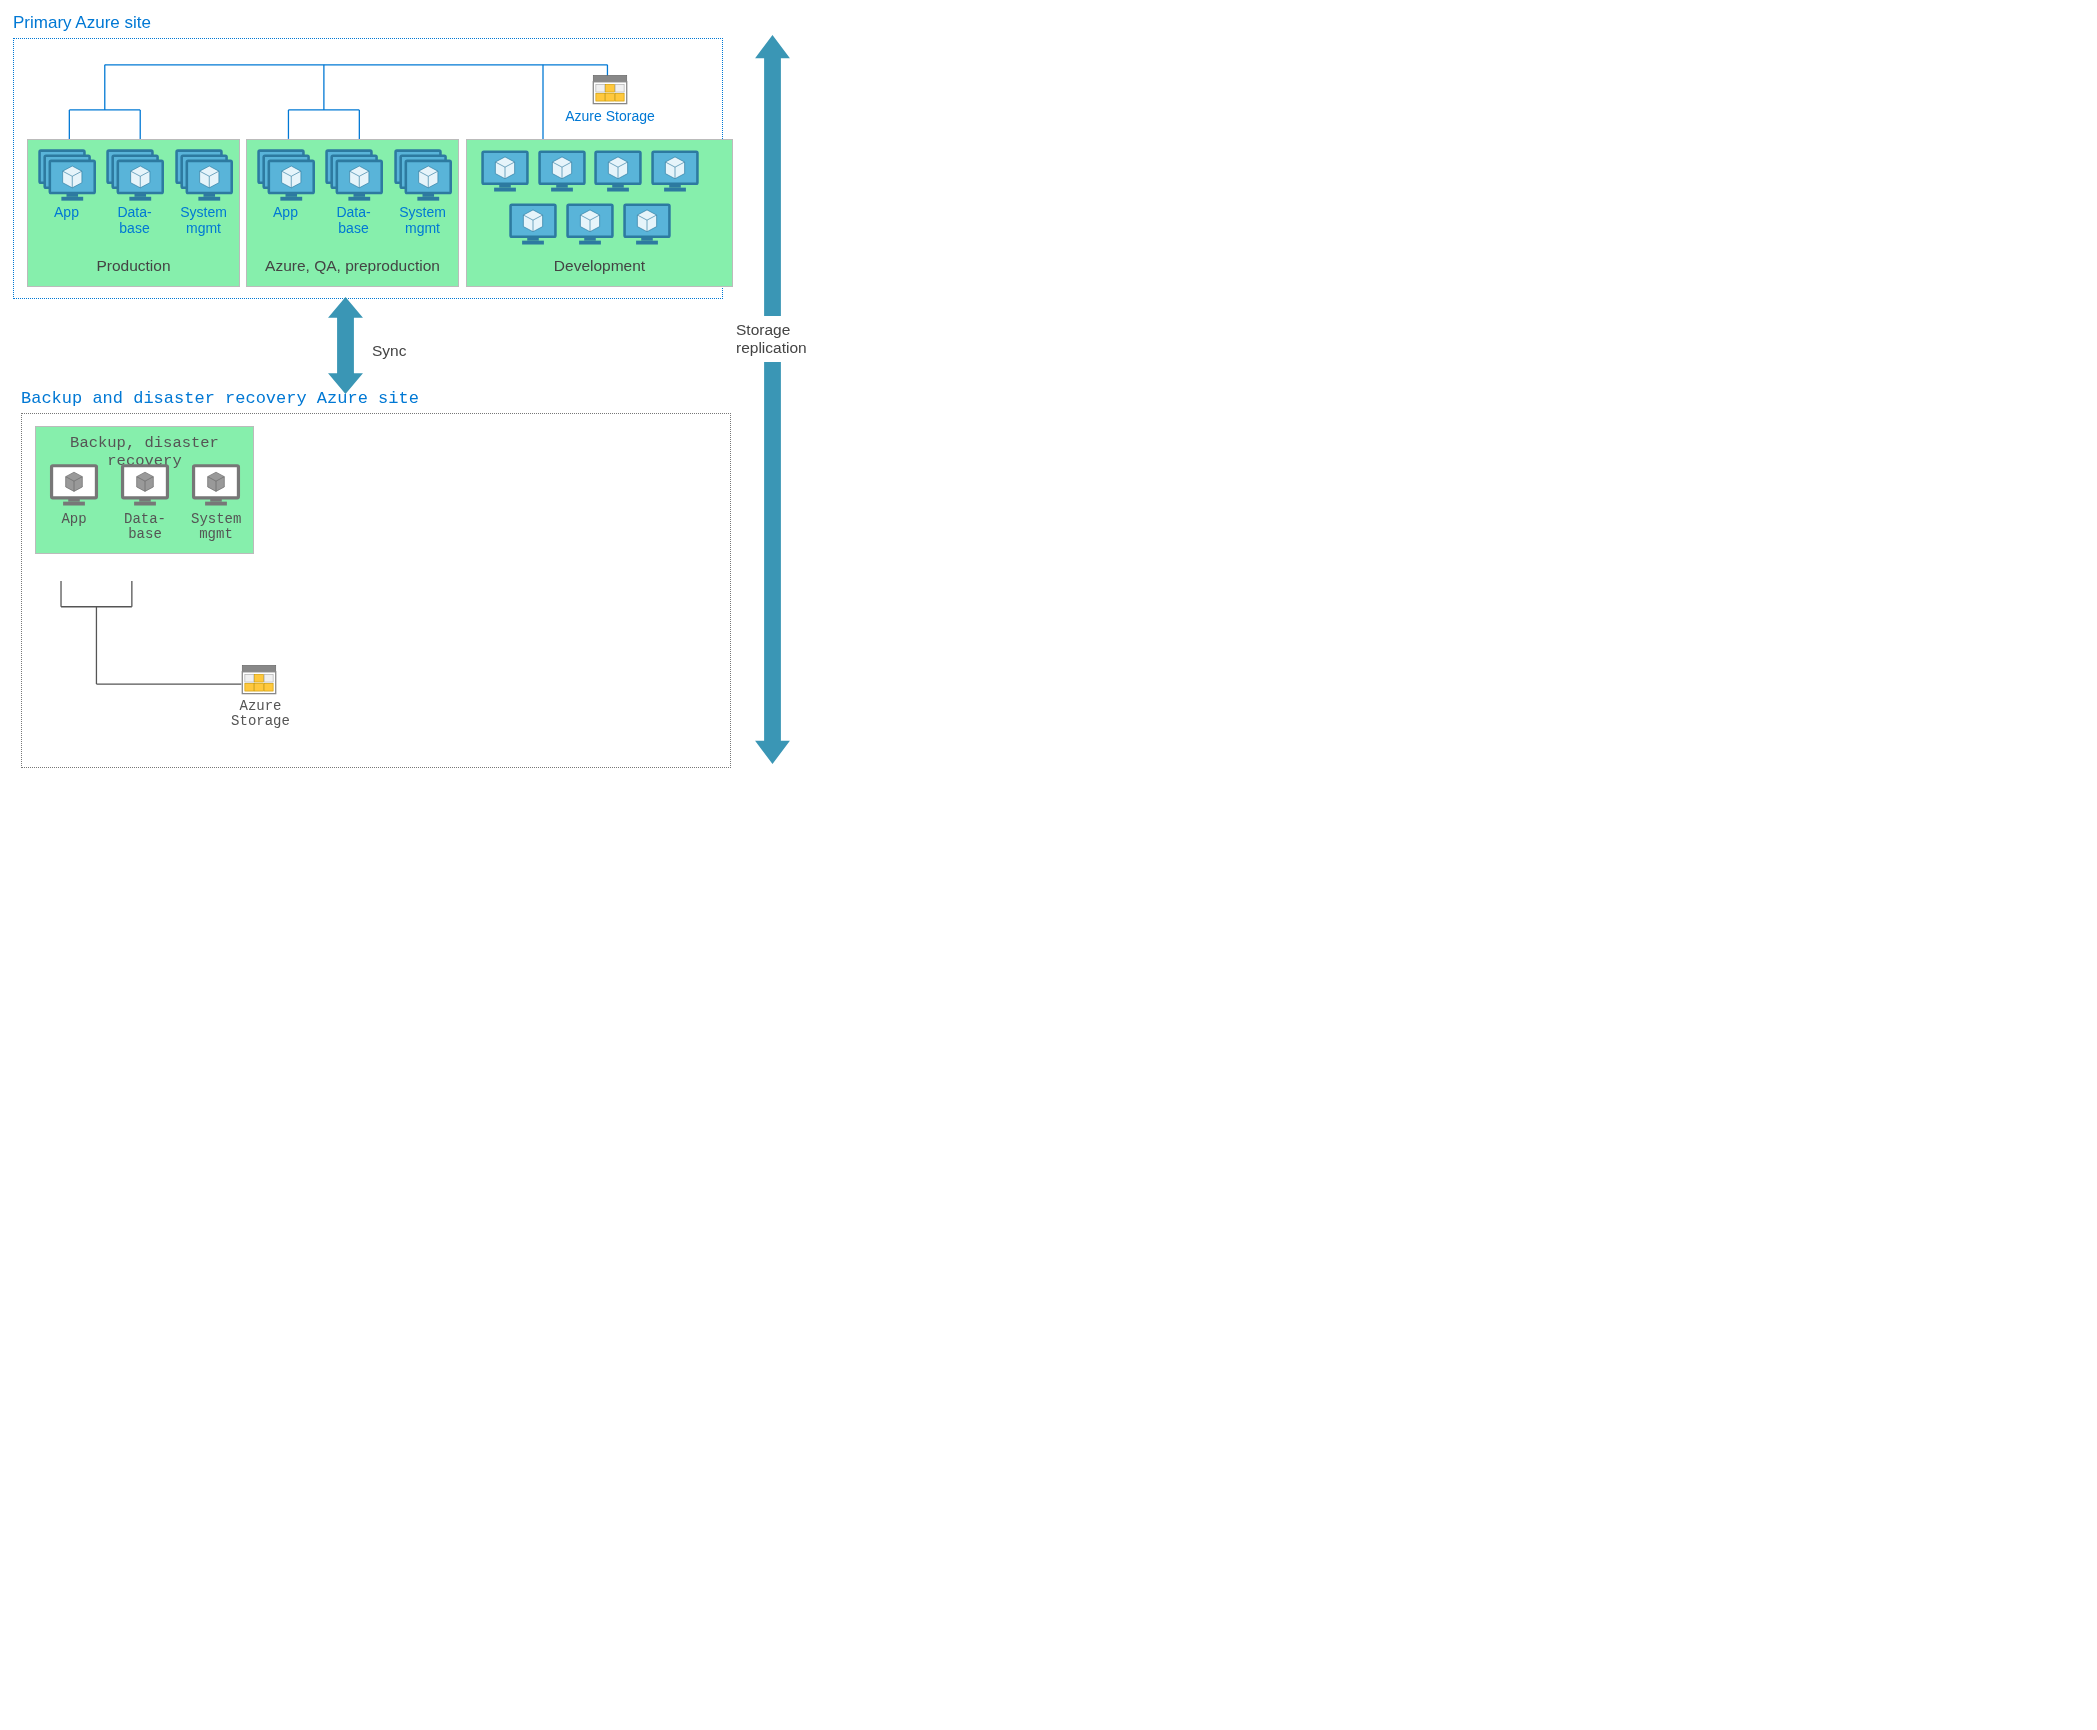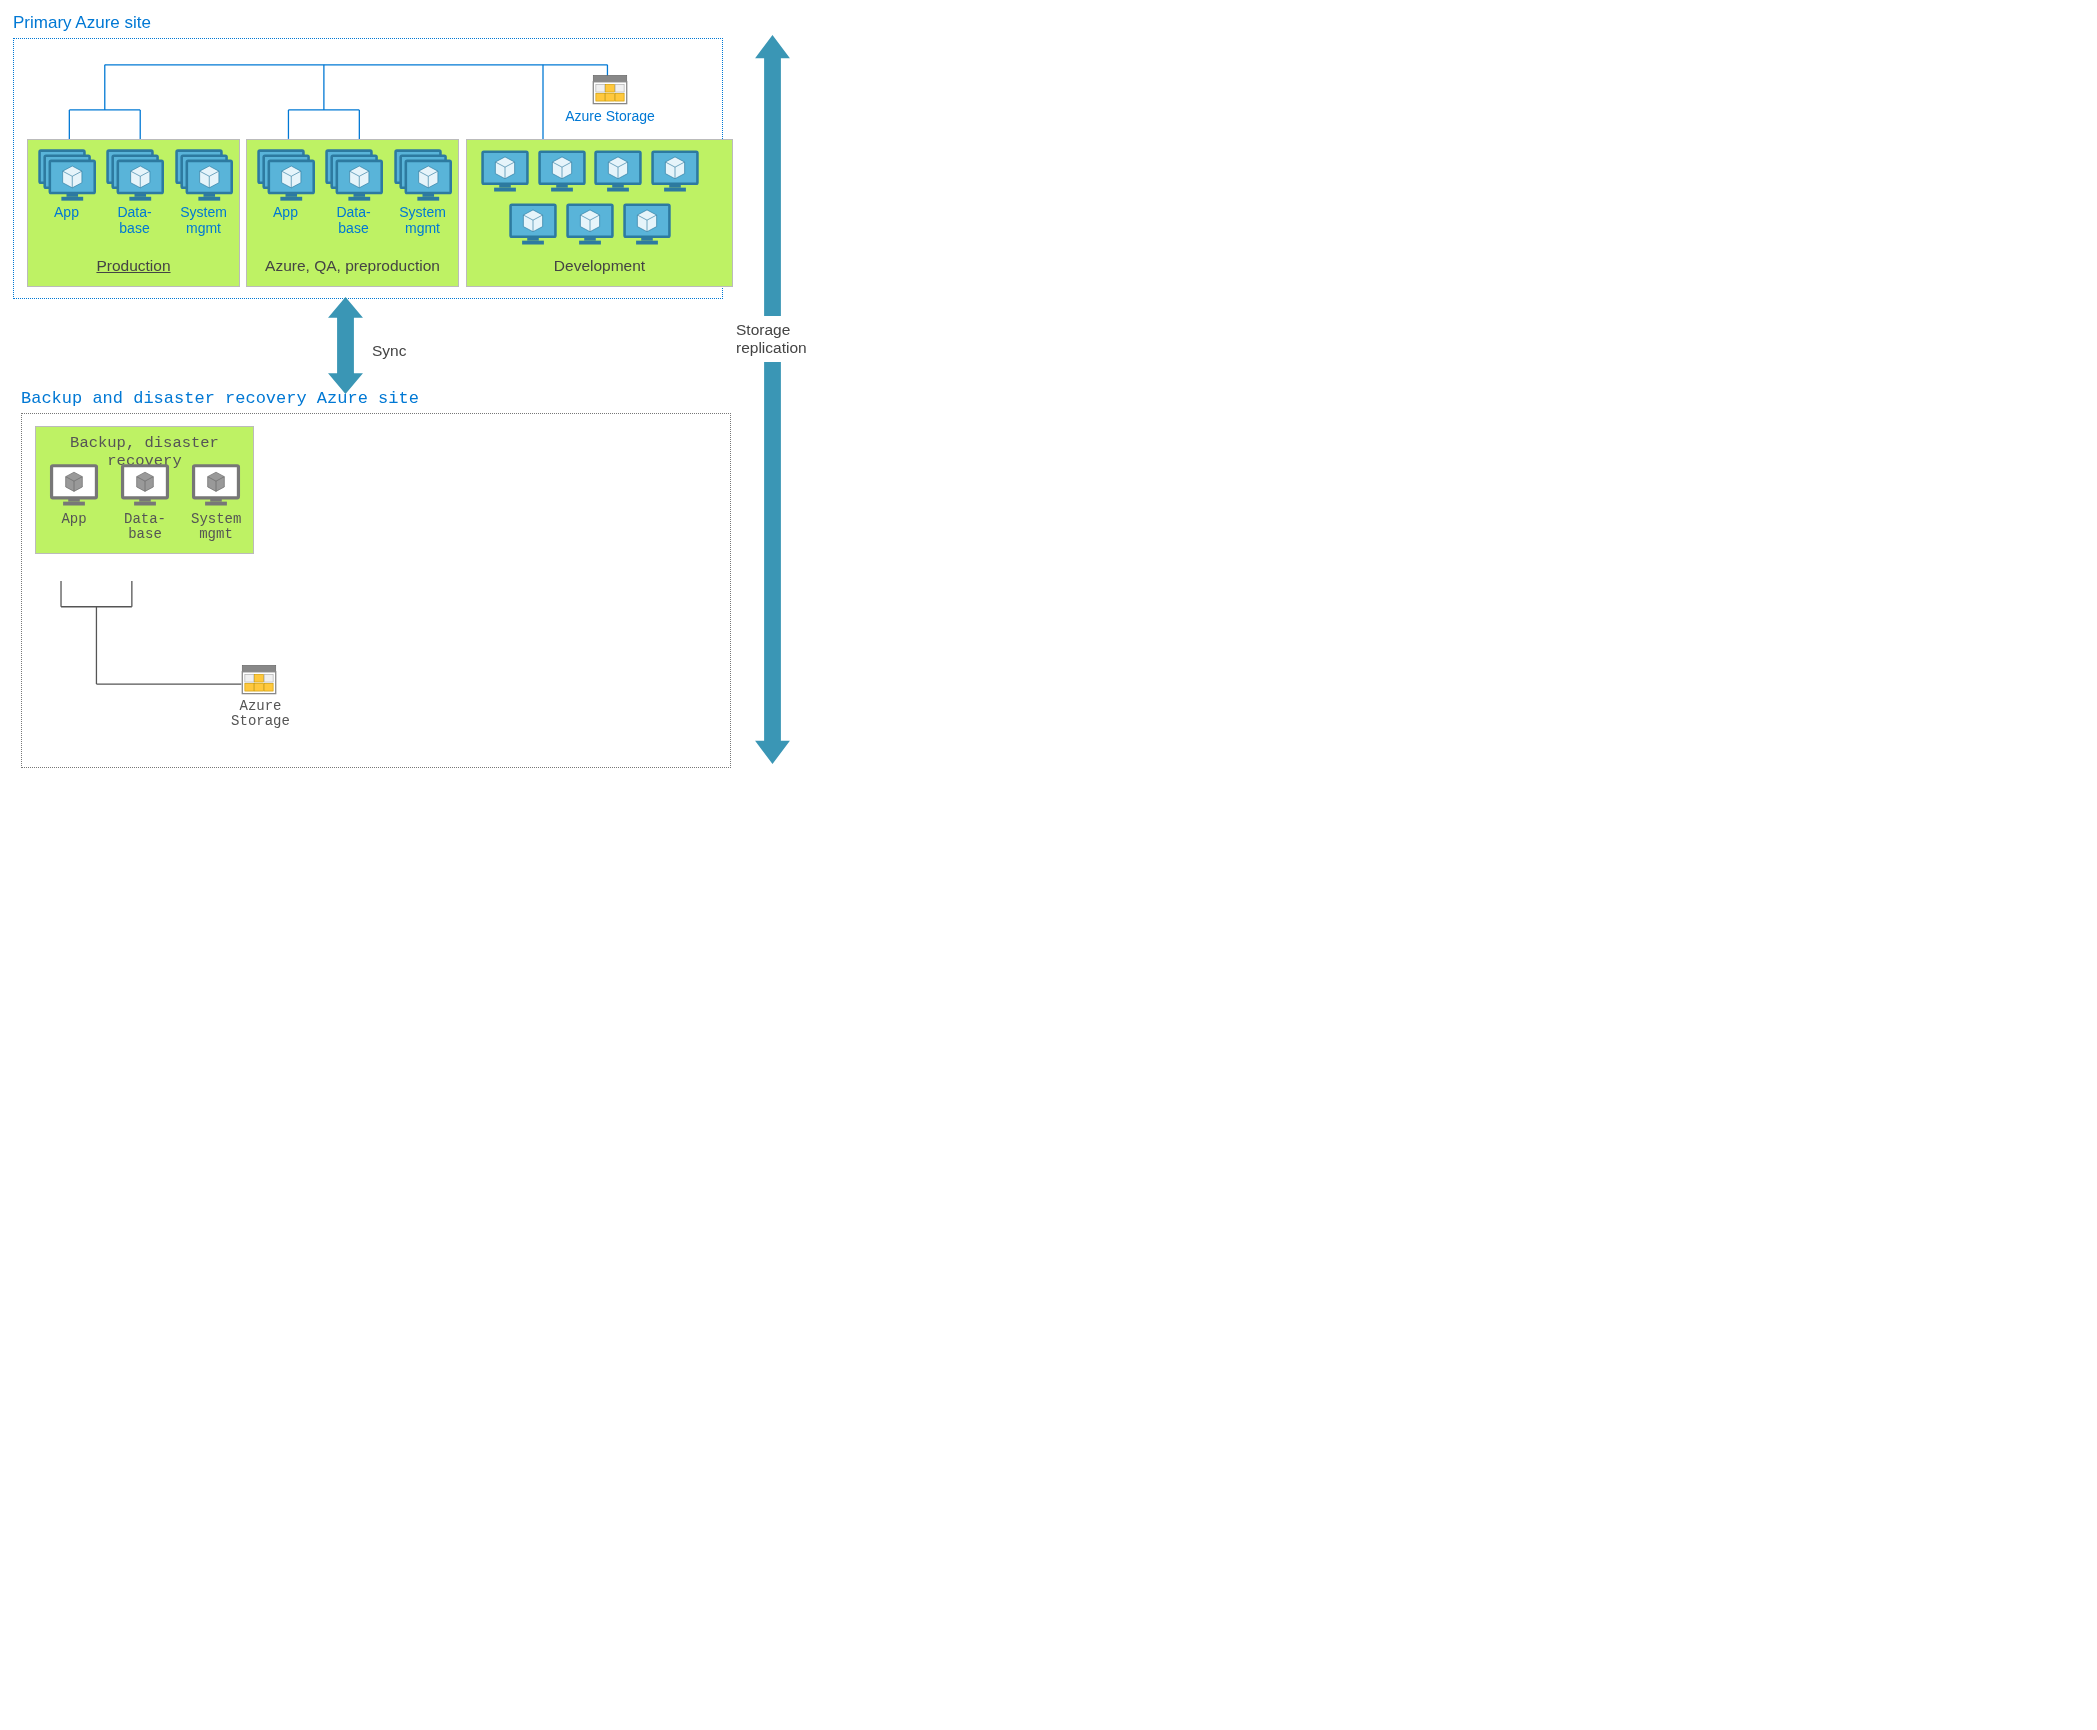--- a/index.html
+++ b/index.html
@@ -2,21 +2,21 @@
 <html style="font-size:10.3px"><head>
 <meta charset="utf-8">
 <style>
   * { box-sizing: border-box; margin: 0; padding: 0; }
   body { font-family: "Segoe UI", Arial, sans-serif; background: #fff; padding: 13px; position: relative; width: 955px; }
   .diagram { position: relative; width: 929px; height: 768px; }
   .site-box { position: absolute; }
   .site-title { color: #0078d4; font-size: 17px; margin-bottom: 5.2px; }
   .site-border { border: 1.9px dotted #0078d4; position: relative; }
   .site-border.grey { border-color: #777; }
-  .env-box { position: absolute; background: #bef264; border: 0.6px solid #bbb; }
+  .env-box { position: absolute; background: #86efac; border: 0.6px solid #bbb; }
   .env-title { text-align: center; font-size: 15.5px; color: #444; padding: 5.2px 0 7.7px; }
   .env-title.top { padding: 7.7px 0 2.6px; }
   .label-blue { color: #0078d4; font-size: 14px; text-align: center; line-height: 1.1; }
   .label-grey { color: #555; font-size: 14px; text-align: center; line-height: 1.1; }
   .arrow-label { position: absolute; font-size: 15.5px; color: #444; }
   svg { display: block; }
 </style>
 </head>
 <body>
 
@@ -77,21 +77,21 @@
             <svg width="59" height="54" viewBox="0 0 92 84">
               <use href="#vm-stack-blue"></use>
             </svg>
           </div>
 
         <div class="label-blue" style="position:absolute; left:9px; top:65px; width:59px;">App</div>
         <div class="label-blue" style="position:absolute; left:77px; top:65px; width:59px; white-space:pre-line;">Data-
 base</div>
         <div class="label-blue" style="position:absolute; left:146px; top:65px; width:59px; white-space:pre-line;">System
 mgmt</div>
-        <div class="env-title" style="position:absolute; bottom:3.9px; width:100%;text-decoration:underline;">Production</div>
+        <div class="env-title" style="position:absolute; bottom:3.9px; width:100%;">Production</div>
       </div>
 
       <div class="env-box" style="left:232px; top:100px; width:213px; height:148px;">
         <div style="position:absolute; left:9px; top:7.7px;">
             <svg width="59" height="54" viewBox="0 0 92 84">
               <use href="#vm-stack-blue"></use>
             </svg>
           </div>
         <div style="position:absolute; left:77px; top:7.7px;">
             <svg width="59" height="54" viewBox="0 0 92 84">

